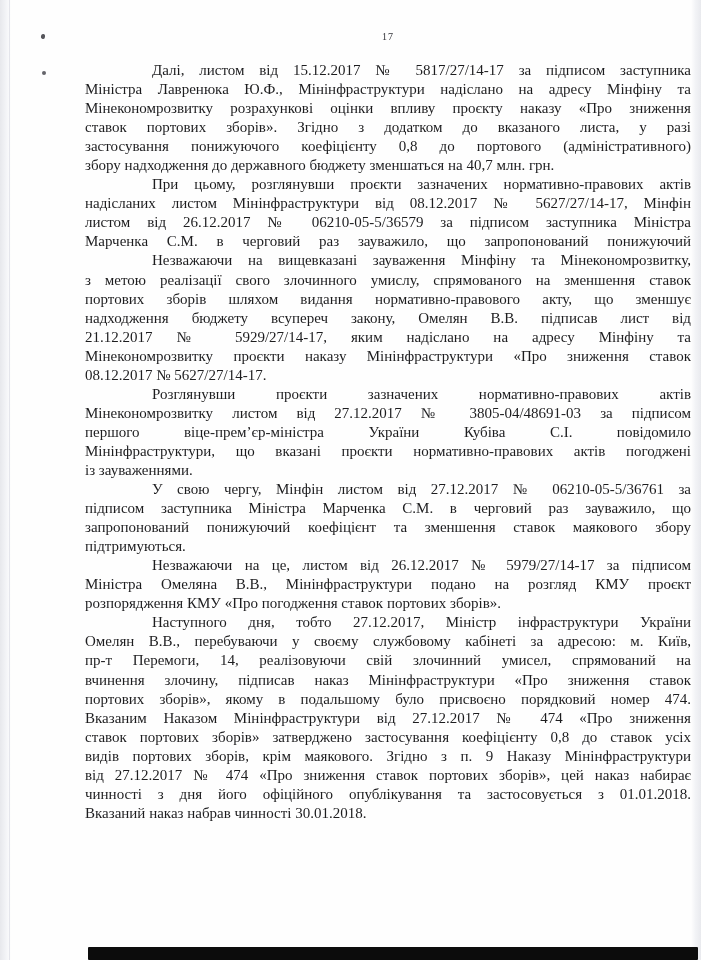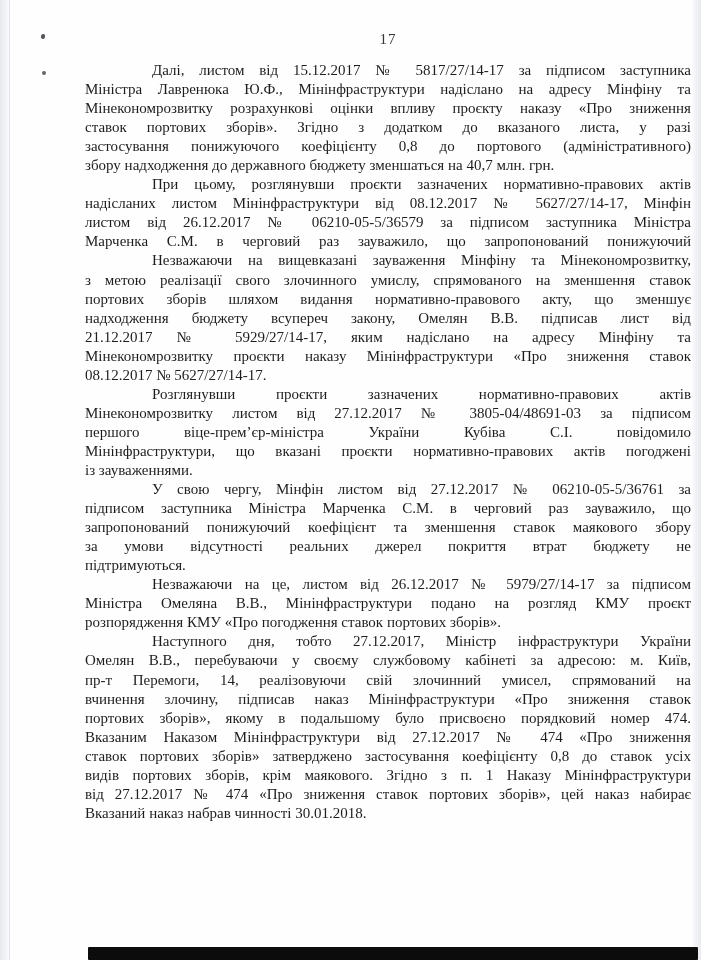--- a/index.html
+++ b/index.html
@@ -20,21 +20,21 @@
     background: rgba(210,212,220,0.55);
   }
   .edge-right {
     position: absolute; right: 0; top: 0; width: 10px; height: 100%;
     background: linear-gradient(to left, #e9eaee 0%, #f2f3f6 55%, rgba(255,255,255,0) 100%);
   }
   .page-number {
     position: absolute;
     top: 31px; left: 85px; width: 606px;
     text-align: center;
-    font-size: 15px;
+    font-size: 10px;
     letter-spacing: 1px;
     color: #33343a;
   }
   .doc-body {
     position: absolute;
     left: 85px; top: 61px; width: 606px;
     color: #1d1d1f;
     font-size: 15px;
   }
   .para { margin: 0; padding: 0; font-family: Liberation Serif, serif; }
@@ -104,36 +104,36 @@
         <div class="line first">Розглянувши проєкти зазначених нормативно-правових актів</div>
         <div class="line">Мінекономрозвитку листом від 27.12.2017 № 3805-04/48691-03 за підписом</div>
         <div class="line">першого віце-прем’єр-міністра України Кубіва С.І. повідомило</div>
         <div class="line">Мінінфраструктури, що вказані проєкти нормативно-правових актів погоджені</div>
         <div class="line last">із зауваженнями.</div>
       </div>
       <div class="para">
         <div class="line first">У свою чергу, Мінфін листом від 27.12.2017 № 06210-05-5/36761 за</div>
         <div class="line">підписом заступника Міністра Марченка С.М. в черговий раз зауважило, що</div>
         <div class="line">запропонований понижуючий коефіцієнт та зменшення ставок маякового збору</div>
-        <div class="line">за умови відсутності реальних джерел покриття втрат бюджету не</div>
         <div class="line last">підтримуються.</div>
       </div>
       <div class="para">
         <div class="line first">Незважаючи на це, листом від 26.12.2017 № 5979/27/14-17 за підписом</div>
         <div class="line">Міністра Омеляна В.В., Мінінфраструктури подано на розгляд КМУ проєкт</div>
         <div class="line last">розпорядження КМУ «Про погодження ставок портових зборів».</div>
       </div>
       <div class="para">
         <div class="line first">Наступного дня, тобто 27.12.2017, Міністр інфраструктури України</div>
         <div class="line">Омелян В.В., перебуваючи у своєму службовому кабінеті за адресою: м. Київ,</div>
         <div class="line">пр-т Перемоги, 14, реалізовуючи свій злочинний умисел, спрямований на</div>
         <div class="line">вчинення злочину, підписав наказ Мінінфраструктури «Про зниження ставок</div>
         <div class="line">портових зборів», якому в подальшому було присвоєно порядковий номер 474.</div>
         <div class="line">Вказаним Наказом Мінінфраструктури від 27.12.2017 № 474 «Про зниження</div>
         <div class="line">ставок портових зборів» затверджено застосування коефіцієнту 0,8 до ставок усіх</div>
-        <div class="line">видів портових зборів, крім маякового. Згідно з п. 1 Наказу Мінінфраструктури</div>
+        <div class="line">видів портових зборів, крім маякового. Згідно з п. 9 Наказу Мінінфраструктури</div>
         <div class="line">від 27.12.2017 № 474 «Про зниження ставок портових зборів», цей наказ набирає</div>
+        <div class="line">чинності з дня його офіційного опублікування та застосовується з 01.01.2018.</div>
         <div class="line last">Вказаний наказ набрав чинності 30.01.2018.</div>
       </div>
     </div>
 
   <div class="redaction-bar"></div>
 </div>
 
 </body></html>

